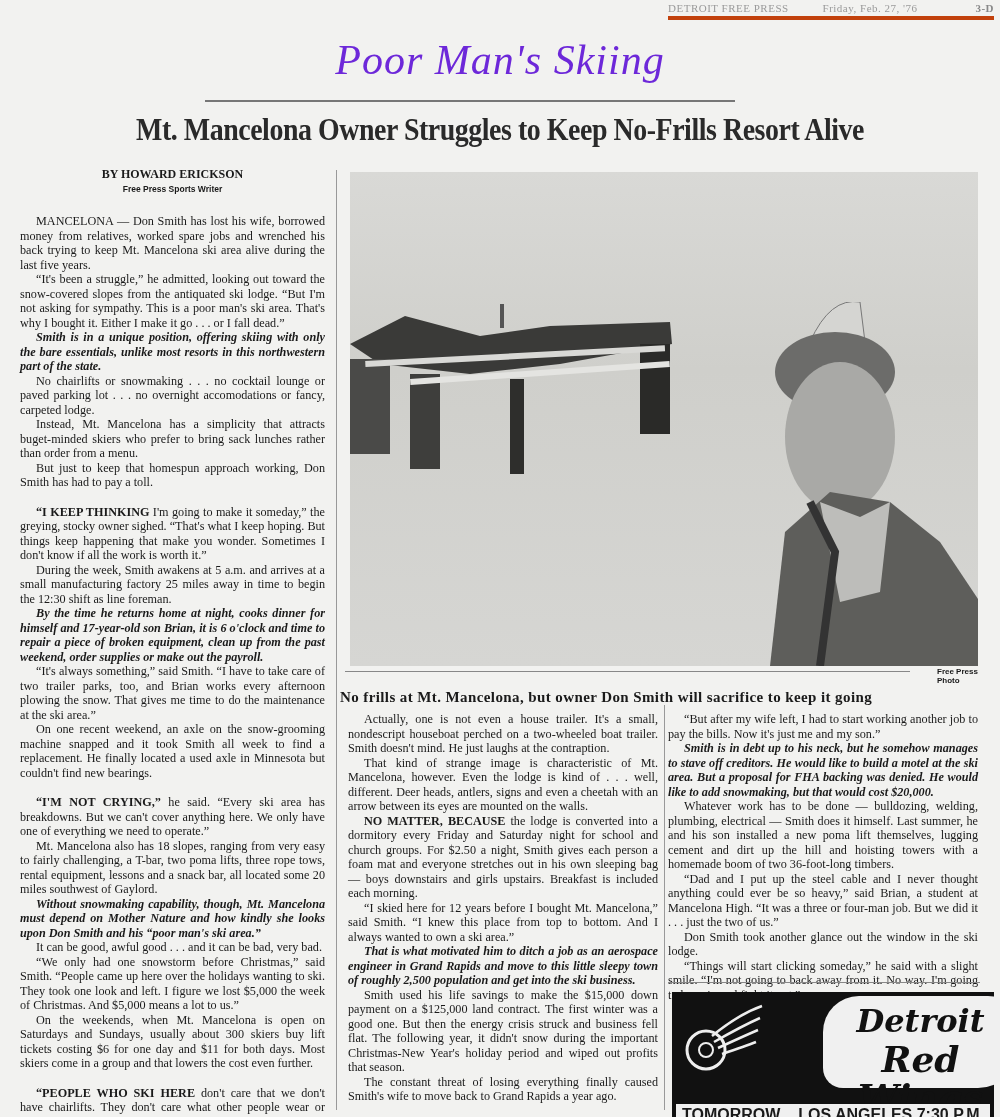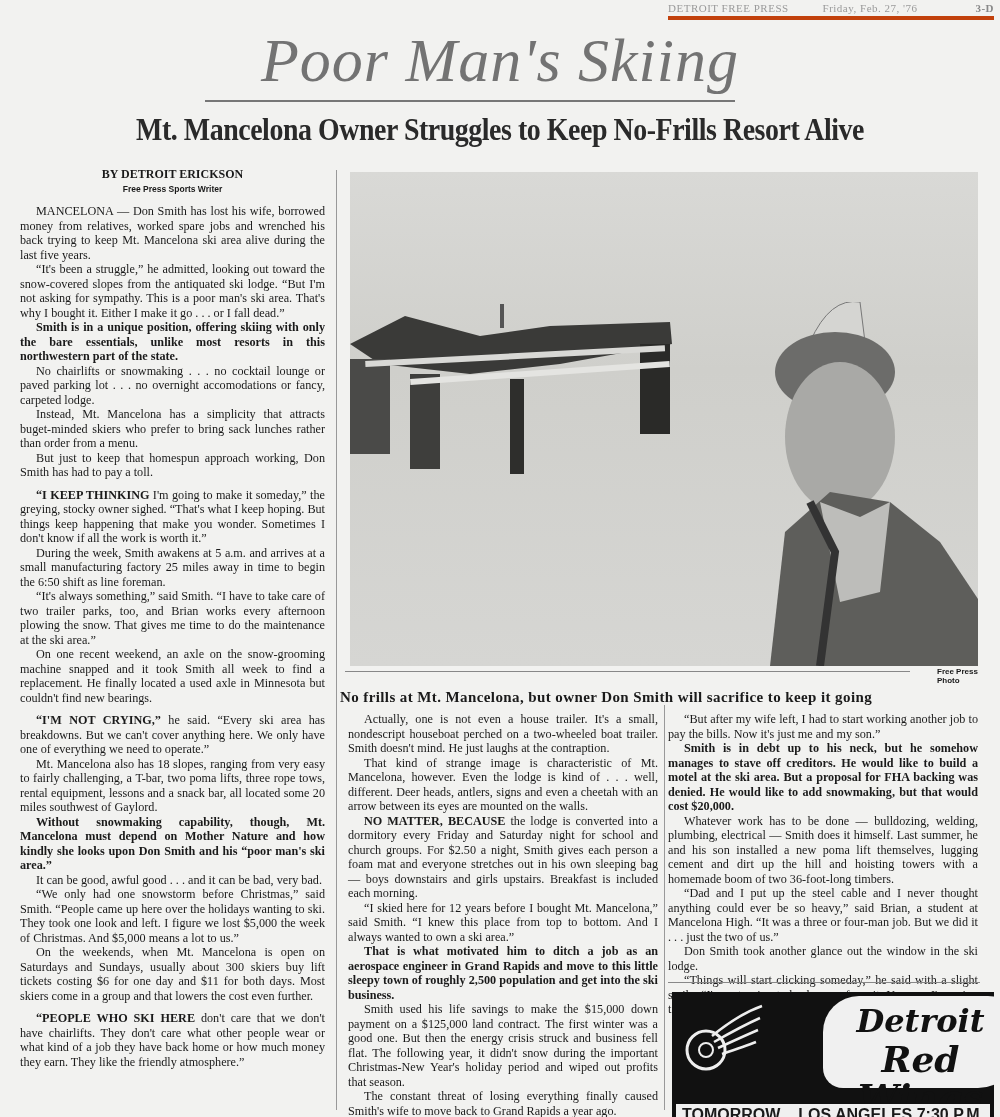--- a/index.html
+++ b/index.html
@@ -1,31 +1,31 @@
 <!DOCTYPE html>
 <html><head>
 <meta charset="utf-8">
 <style>
   html,body{margin:0;padding:0;}
   body{width:1000px;height:1117px;background:#f2f2f0;color:#1a1a1a;font-family:"Liberation Serif","DejaVu Serif",serif;position:relative;overflow:hidden;}
   .folio{position:absolute;left:668px;top:0;width:326px;height:16px;border-bottom:4px solid #c2410c;font-size:11px;color:#9a9a9a;display:flex;justify-content:space-between;align-items:center;letter-spacing:.5px;}
   .folio .pg{font-weight:bold;color:#888;margin-left:24px;}
-  .kicker{position:absolute;left:200px;top:22px;width:600px;text-align:center;font-size:62px;font-style:italic;color:#737373;letter-spacing:1px;line-height:76px;}
+  .kicker{position:absolute;left:200px;top:22px;width:600px;text-align:center;font-size:42px;font-style:italic;color:#6d28d9;letter-spacing:1px;line-height:76px;}
   .kicker-rule{position:absolute;left:205px;top:100px;width:530px;height:2px;background:#777;}
   .headline{position:absolute;left:0;top:112px;width:1000px;text-align:center;font-size:31px;font-weight:bold;color:#2a2a2a;letter-spacing:-.5px;transform:scaleX(.9);}
   .col{position:absolute;font-size:12.2px;line-height:14.5px;text-align:justify;}
   .col p{margin:0;text-indent:16px;}
-  .col p.b{font-weight:bold;}
-  .col p.gap{margin-top:8px;}
+  .col p.b{font-weight:bold;font-style:italic;}
+  .col p.gap{margin-top:15px;}
   .col .lead{font-weight:bold;}
   .c1{left:20px;top:167px;width:305px;}
   .c2{left:348px;top:712px;width:310px;}
   .c3{left:668px;top:712px;width:310px;}
   .byline{text-align:center;font-weight:bold;font-size:12px;margin:0 0 0 0;}
-  .bycred{text-align:center;font-family:"Liberation Sans",sans-serif;font-weight:bold;font-size:8.5px;margin-bottom:8px;}
+  .bycred{text-align:center;font-family:"Liberation Sans",sans-serif;font-weight:bold;font-size:8.5px;margin-bottom:18px;}
   .photo{position:absolute;left:350px;top:172px;width:628px;height:494px;background:linear-gradient(180deg,#d9d9d6 0%,#cfcfcb 40%,#d6d6d3 100%);overflow:hidden;}
   .lodge{position:absolute;left:0;top:132px;width:330px;height:170px;}
   .person{position:absolute;left:390px;top:130px;width:240px;height:364px;}
   .credit{position:absolute;left:915px;top:667px;font-family:"Liberation Sans",sans-serif;font-size:8px;font-weight:bold;padding-left:22px;}
   .caption{position:absolute;left:340px;top:677px;width:640px;text-align:left;font-size:15px;font-weight:bold;letter-spacing:.4px;margin-top:12px;}
   .rule-h{position:absolute;height:1px;background:#888;}
   .rule-v{position:absolute;width:1px;background:#999;}
   .ad{position:absolute;left:672px;top:992px;width:322px;height:125px;background:#111;}
   .ad .wing{position:absolute;left:12px;top:12px;width:80px;height:70px;}
   .ad .brand{position:absolute;left:115px;top:4px;width:195px;height:92px;background:#f0f0f0;border-radius:36px 30px 40px 20px;margin-left:36px;}
@@ -41,31 +41,32 @@
   <span>DETROIT FREE PRESS</span>
   <span>Friday, Feb. 27, '76</span>
   <span class="pg">3-D</span>
 </div>
 
 <div class="kicker">Poor Man's Skiing</div>
 <div class="kicker-rule"></div>
 <div class="headline">Mt. Mancelona Owner Struggles to Keep No-Frills Resort Alive</div>
 
 <div class="col c1">
-  <div class="byline">BY DETROIT ERICKSON</div>
+  <div class="byline">BY HOWARD ERICKSON</div>
   <div class="bycred">Free Press Sports Writer</div>
   <div>
       <p>MANCELONA — Don Smith has lost his wife, borrowed money from relatives, worked spare jobs and wrenched his back trying to keep Mt. Mancelona ski area alive during the last five years.</p>
       <p>“It's been a struggle,” he admitted, looking out toward the snow-covered slopes from the antiquated ski lodge. “But I'm not asking for sympathy. This is a poor man's ski area. That's why I bought it. Either I make it go . . . or I fall dead.”</p>
       <p class="b">Smith is in a unique position, offering skiing with only the bare essentials, unlike most resorts in this northwestern part of the state.</p>
       <p>No chairlifts or snowmaking . . . no cocktail lounge or paved parking lot . . . no overnight accomodations or fancy, carpeted lodge.</p>
       <p>Instead, Mt. Mancelona has a simplicity that attracts buget-minded skiers who prefer to bring sack lunches rather than order from a menu.</p>
       <p>But just to keep that homespun approach working, Don Smith has had to pay a toll.</p>
       <p class="gap"><span class="lead">“I KEEP THINKING</span> I'm going to make it someday,” the greying, stocky owner sighed. “That's what I keep hoping. But things keep happening that make you wonder. Sometimes I don't know if all the work is worth it.”</p>
-      <p>During the week, Smith awakens at 5 a.m. and arrives at a small manufacturing factory 25 miles away in time to begin the 6:50 shift as line foreman.</p>
+      <p>During the week, Smith awakens at 5 a.m. and arrives at a small manufacturing factory 25 miles away in time to begin the 12:30 shift as line foreman.</p>
+      <p class="b">By the time he returns home at night, cooks dinner for himself and 17-year-old son Brian, it is 6 o'clock and time to repair a piece of broken equipment, clean up from the past weekend, order supplies or make out the payroll.</p>
       <p>“It's always something,” said Smith. “I have to take care of two trailer parks, too, and Brian works every afternoon plowing the snow. That gives me time to do the maintenance at the ski area.”</p>
       <p>On one recent weekend, an axle on the snow-grooming machine snapped and it took Smith all week to find a replacement. He finally located a used axle in Minnesota but couldn't find new bearings.</p>
       <p class="gap"><span class="lead">“I'M NOT CRYING,”</span> he said. “Every ski area has breakdowns. But we can't cover anything here. We only have one of everything we need to operate.”</p>
       <p>Mt. Mancelona also has 18 slopes, ranging from very easy to fairly challenging, a T-bar, two poma lifts, three rope tows, rental equipment, lessons and a snack bar, all located some 20 miles southwest of Gaylord.</p>
       <p class="b">Without snowmaking capability, though, Mt. Mancelona must depend on Mother Nature and how kindly she looks upon Don Smith and his “poor man's ski area.”</p>
       <p>It can be good, awful good . . . and it can be bad, very bad.</p>
       <p>“We only had one snowstorm before Christmas,” said Smith. “People came up here over the holidays wanting to ski. They took one look and left. I figure we lost $5,000 the week of Christmas. And $5,000 means a lot to us.”</p>
       <p>On the weekends, when Mt. Mancelona is open on Saturdays and Sundays, usually about 300 skiers buy lift tickets costing $6 for one day and $11 for both days. Most skiers come in a group and that lowers the cost even further.</p>
       <p class="gap"><span class="lead">“PEOPLE WHO SKI HERE</span> don't care that we don't have chairlifts. They don't care what other people wear or what kind of a job they have back home or how much money they earn. They like the friendly atmosphere.”</p>
     </div>

